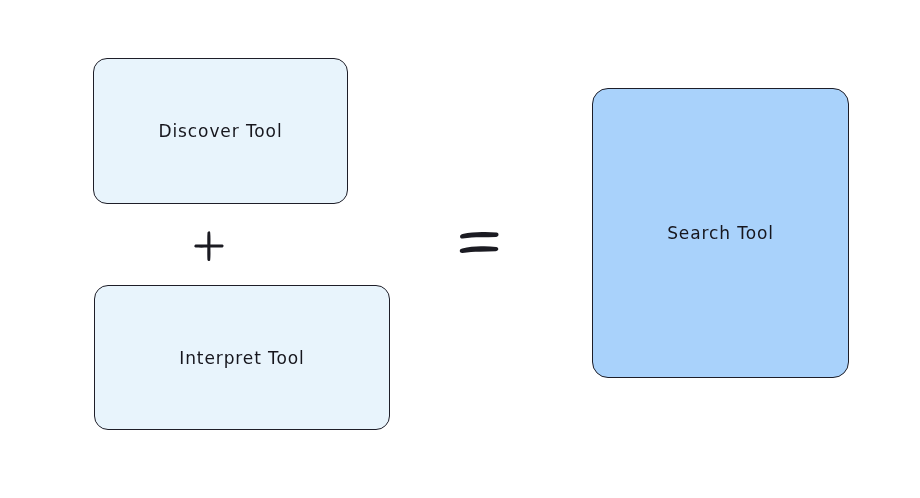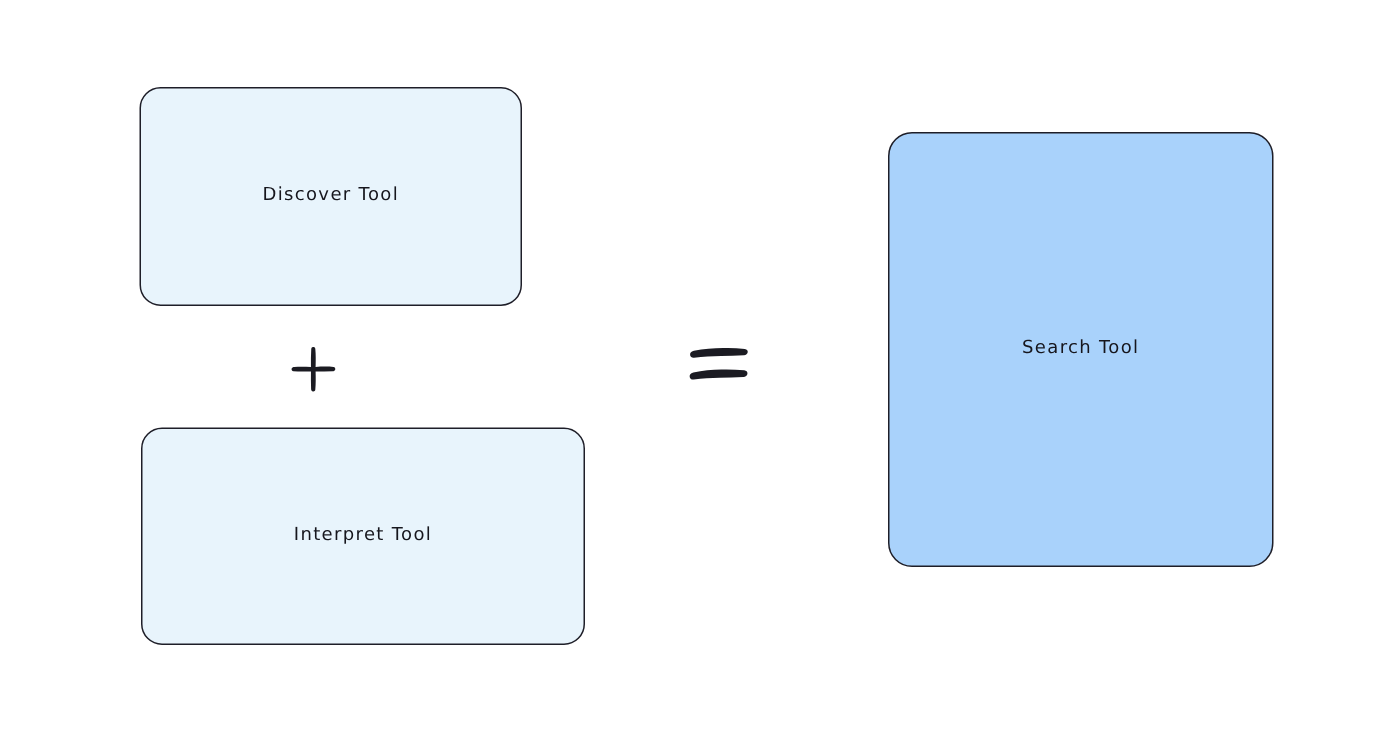--- a/index.html
+++ b/index.html
@@ -21,21 +21,21 @@
   .node {
     position: absolute;
     box-sizing: border-box;
     border-style: solid;
     border-width: 1.9px;
     display: flex;
     justify-content: center;
   }
   .node-label {
     font-family: "DejaVu Sans", sans-serif;
-    font-size: 12px;
+    font-size: 17px;
     letter-spacing: 0.9px;
     color: #16161d;
     white-space: nowrap;
     line-height: 1;
     font-weight: 400;
   }
   
   #node-discover {
     left: 93px;
     top: 58px;

